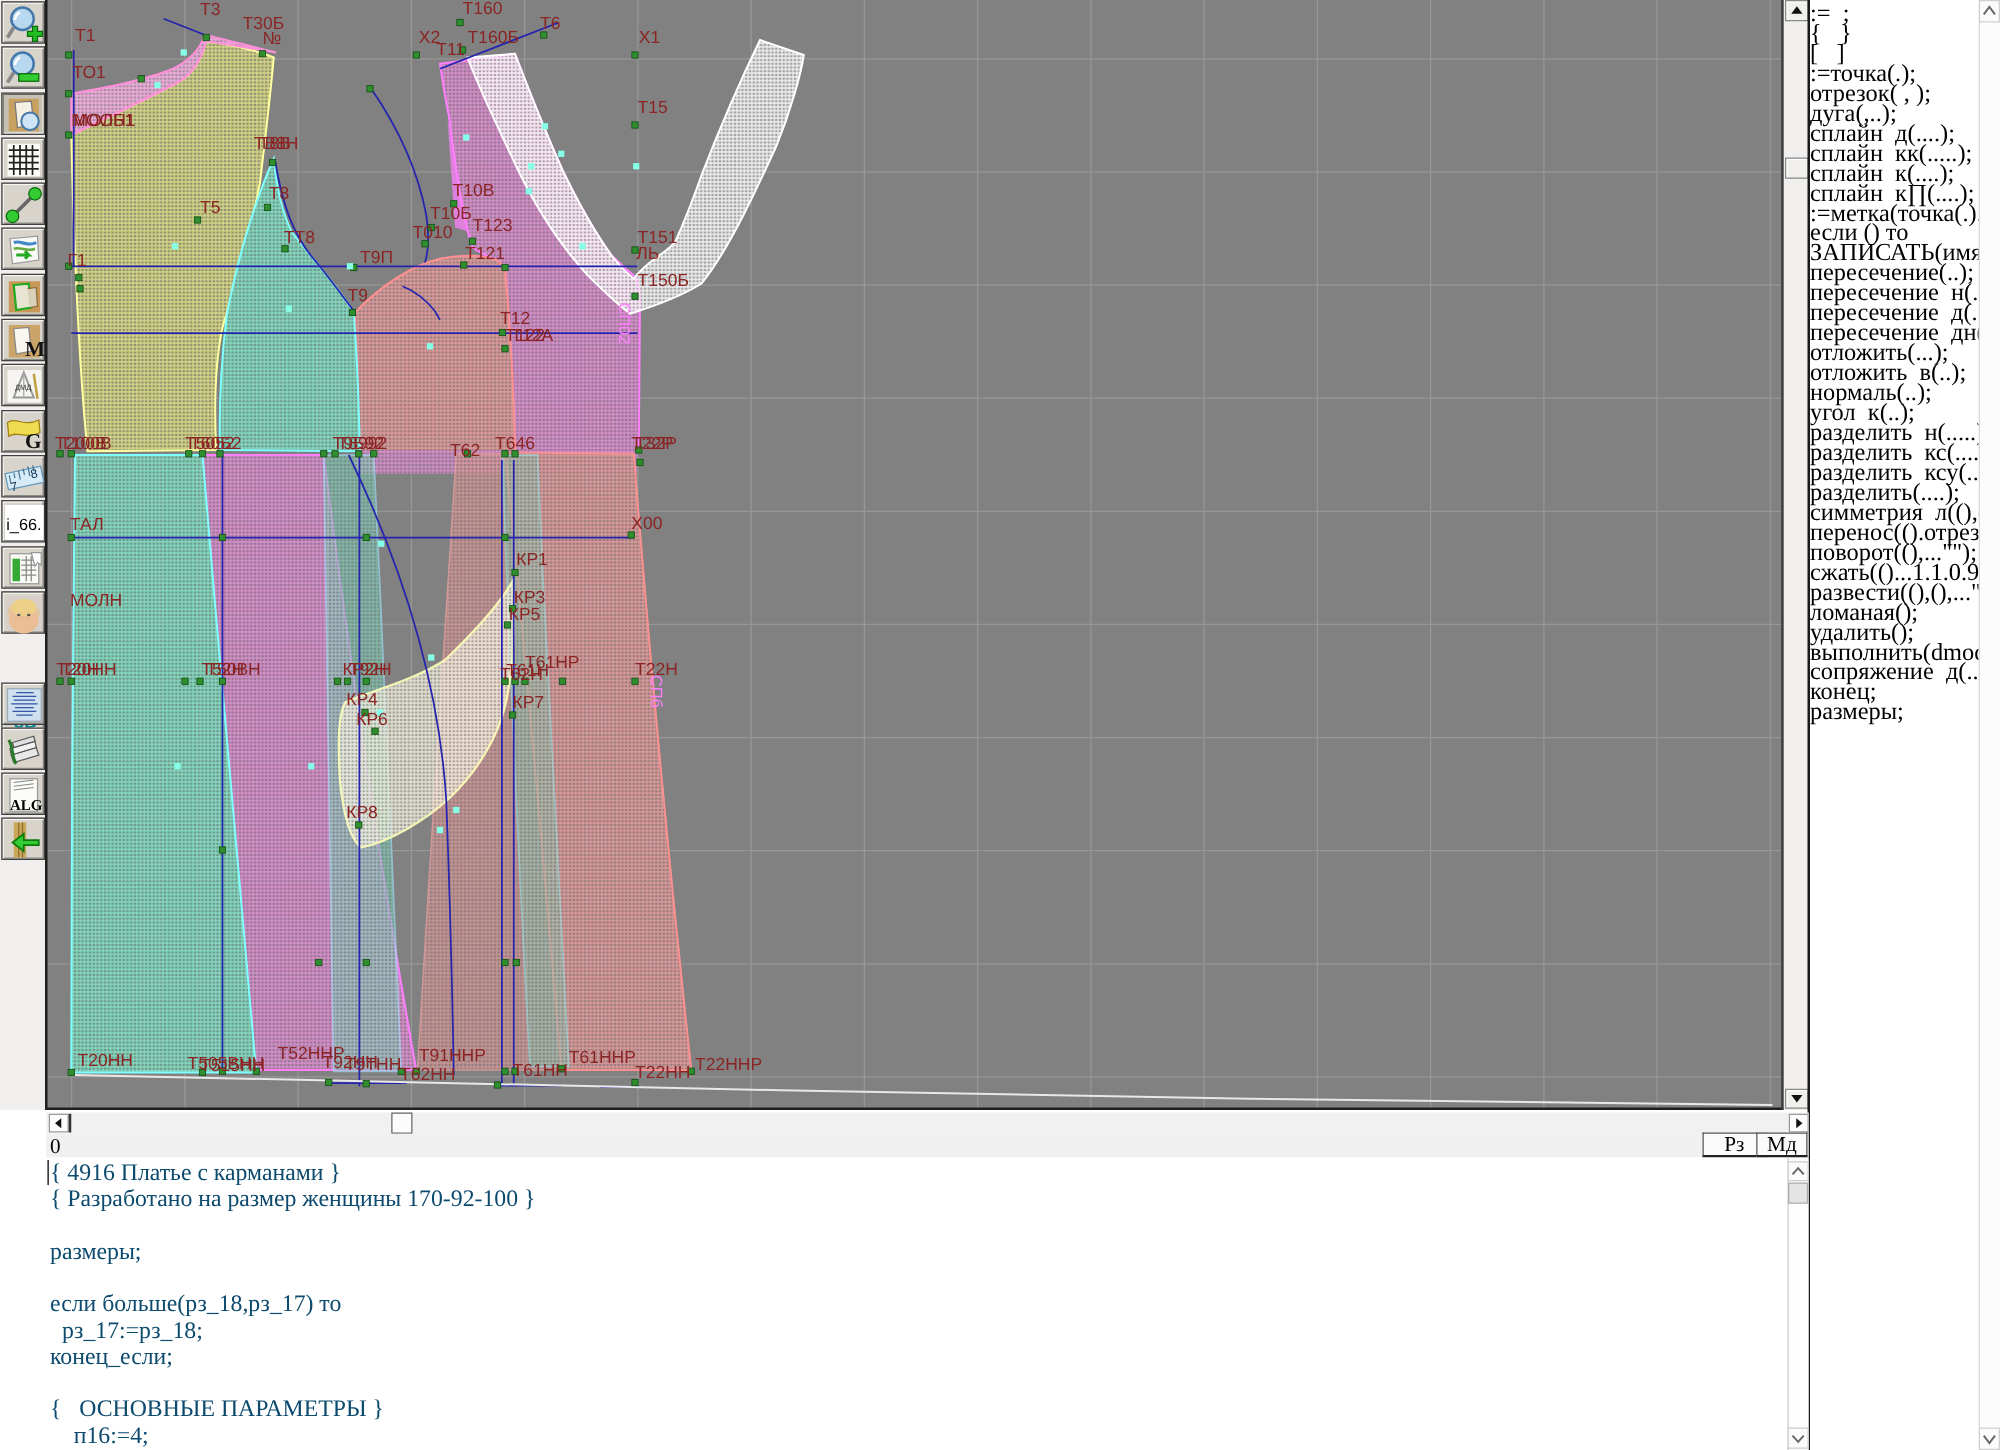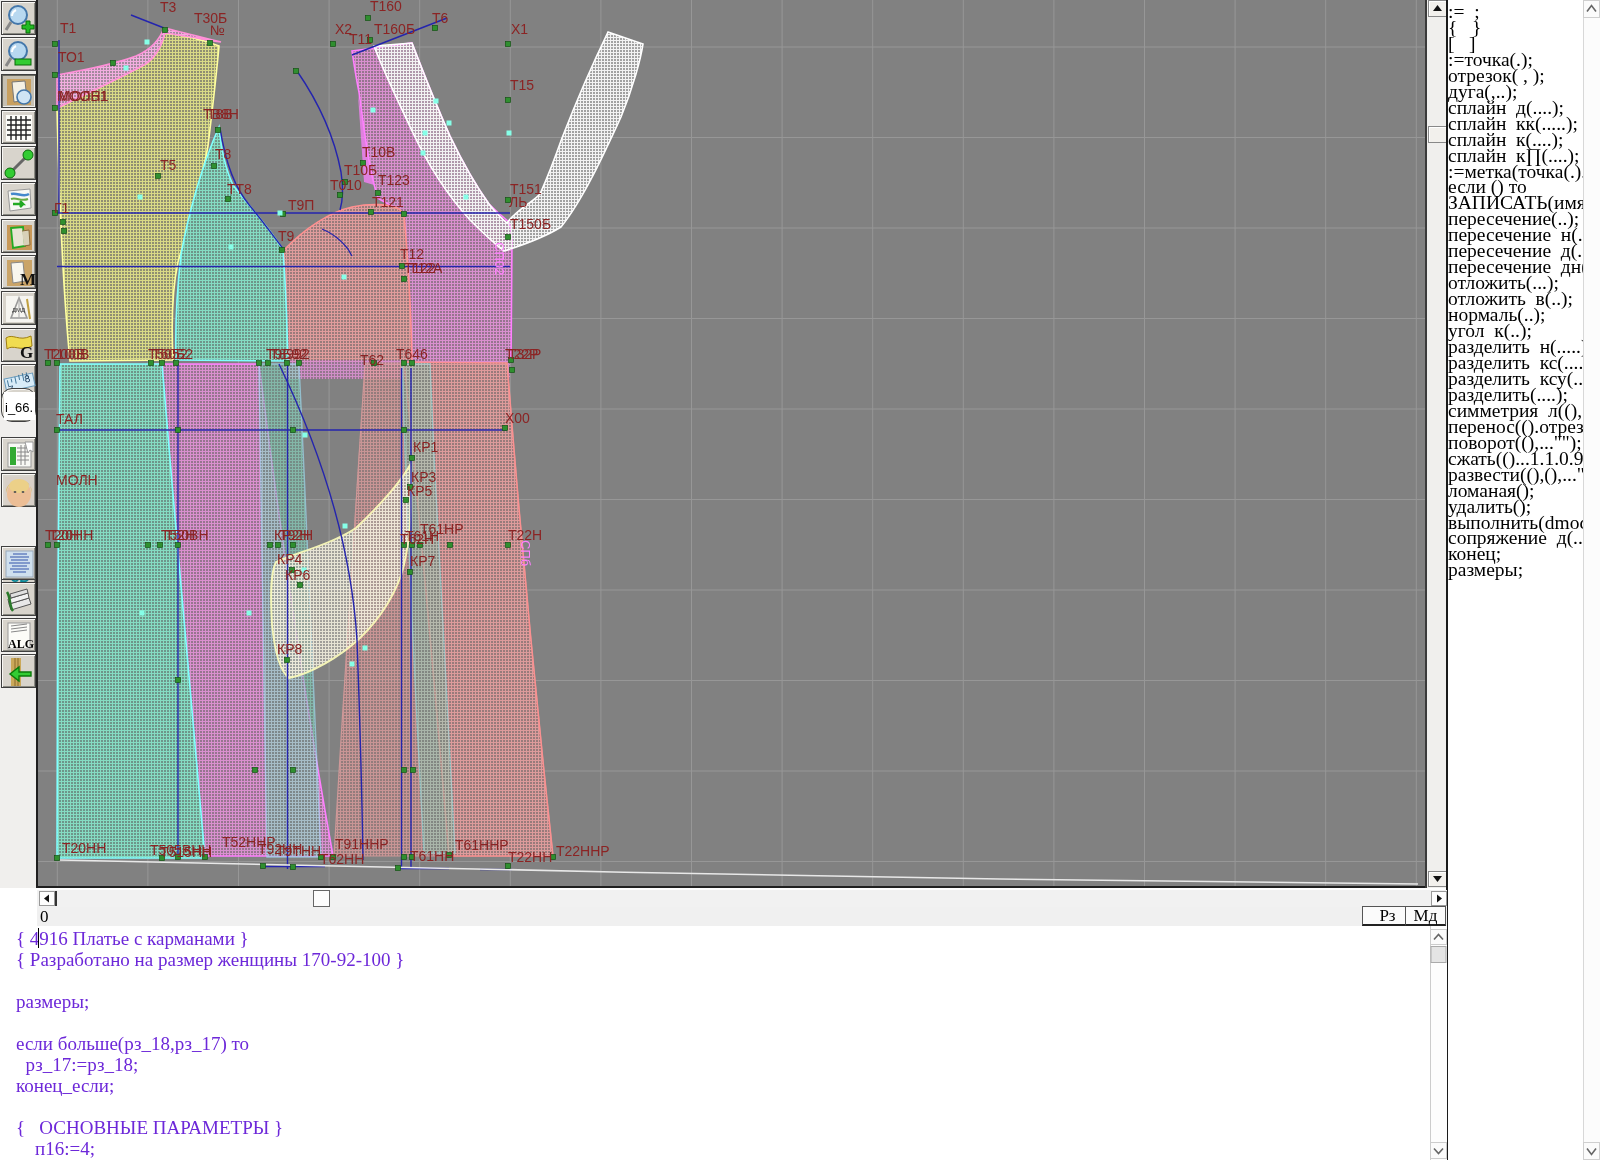--- a/index.html
+++ b/index.html
@@ -86,21 +86,21 @@
     </svg>
   </div>
 <div class="tb" style="top:364px;">
     <svg width="33" height="32" viewBox="0 0 33 32">
       <rect x="2" y="10" width="29" height="13" fill="#d8ecf8" stroke="#6699bb" transform="rotate(-12 16 16)"></rect>
       <path d="M5 12 V18 M9 11 V15 M13 10 V17 M17 9 V14 M21 8 V16 M25 8 V13" stroke="#447799" transform="rotate(-12 16 16)"></path>
       <text x="4" y="25" font-size="10" fill="#113355" transform="rotate(-12 16 16)">7</text>
       <text x="22" y="18" font-size="10" fill="#113355" transform="rotate(-12 16 16)">8</text>
     </svg>
   </div>
-<div class="tb" style="top:388px;border-radius:11px;">
+<div class="tb" style="top:400px;">
     <svg width="33" height="32" viewBox="0 0 33 32">
       <rect x="1" y="2" width="31" height="28" fill="#fff"></rect>
       <text x="2" y="22" font-size="13" font-family="Liberation Sans,sans-serif" fill="#000">i_66.</text>
     </svg>
   </div>
 <div class="tb" style="top:437px;">
     <svg width="33" height="32" viewBox="0 0 33 32">
       <rect x="5" y="4" width="23" height="24" fill="#f8f8f4" stroke="#999"></rect>
       <rect x="7" y="8" width="6" height="18" fill="#33aa33"></rect>
       <path d="M14 9 H26 M14 13 H26 M14 17 H26 M14 21 H26 M18 6 V26 M22 6 V26" stroke="#888"></path>
@@ -515,21 +515,21 @@
 <div class="abs" style="left:1431px;top:891px;width:16px;height:15px;background:#fdfdfd;border:1px solid #999"></div>
 <svg class="abs" style="left:1431px;top:891px" width="16" height="15">
     <path d="M6 3.5 L11 7.5 L6 11.5 Z" fill="#111"></path>
   </svg>
 <div class="abs" style="left:313px;top:890px;width:17px;height:17px;background:#fcfcfc;border:1px solid #666"></div>
 
 <div class="abs serif" style="left:37px;top:907px;width:1410px;height:19px;background:#f0f0f0;font-size:17px;color:#000;padding-left:3px">0</div>
 <div class="abs serif" style="left:1362px;top:906px;width:51px;height:20px;background:#fbfbfb;border:1px solid #555;border-bottom:2px solid #222;font-size:17px;text-align:center;line-height:18px">Рз</div>
 <div class="abs serif" style="left:1405px;top:906px;width:41px;height:20px;background:#fbfbfb;border:1px solid #555;border-bottom:2px solid #222;font-size:17px;text-align:center;line-height:18px">Мд</div>
 
-<div class="abs serif" style="left:0;top:926px;width:1430px;height:234px;background:#fff;color:#6d28d9;font-size:19px;line-height:21px;white-space:pre;padding:2px 0 0 16px" id="CODE">{ 4916 Платье с карманами }
+<div class="abs serif" style="left:0;top:926px;width:1430px;height:234px;background:#fff;color:#0c4a6e;font-size:19px;line-height:21px;white-space:pre;padding:2px 0 0 40px" id="CODE">{ 4916 Платье с карманами }
 { Разработано на размер женщины 170-92-100 }
 
 размеры;
 
 если больше(рз_18,рз_17) то
   рз_17:=рз_18;
 конец_если;
 
 {   ОСНОВНЫЕ ПАРАМЕТРЫ }
     п16:=4;</div>

